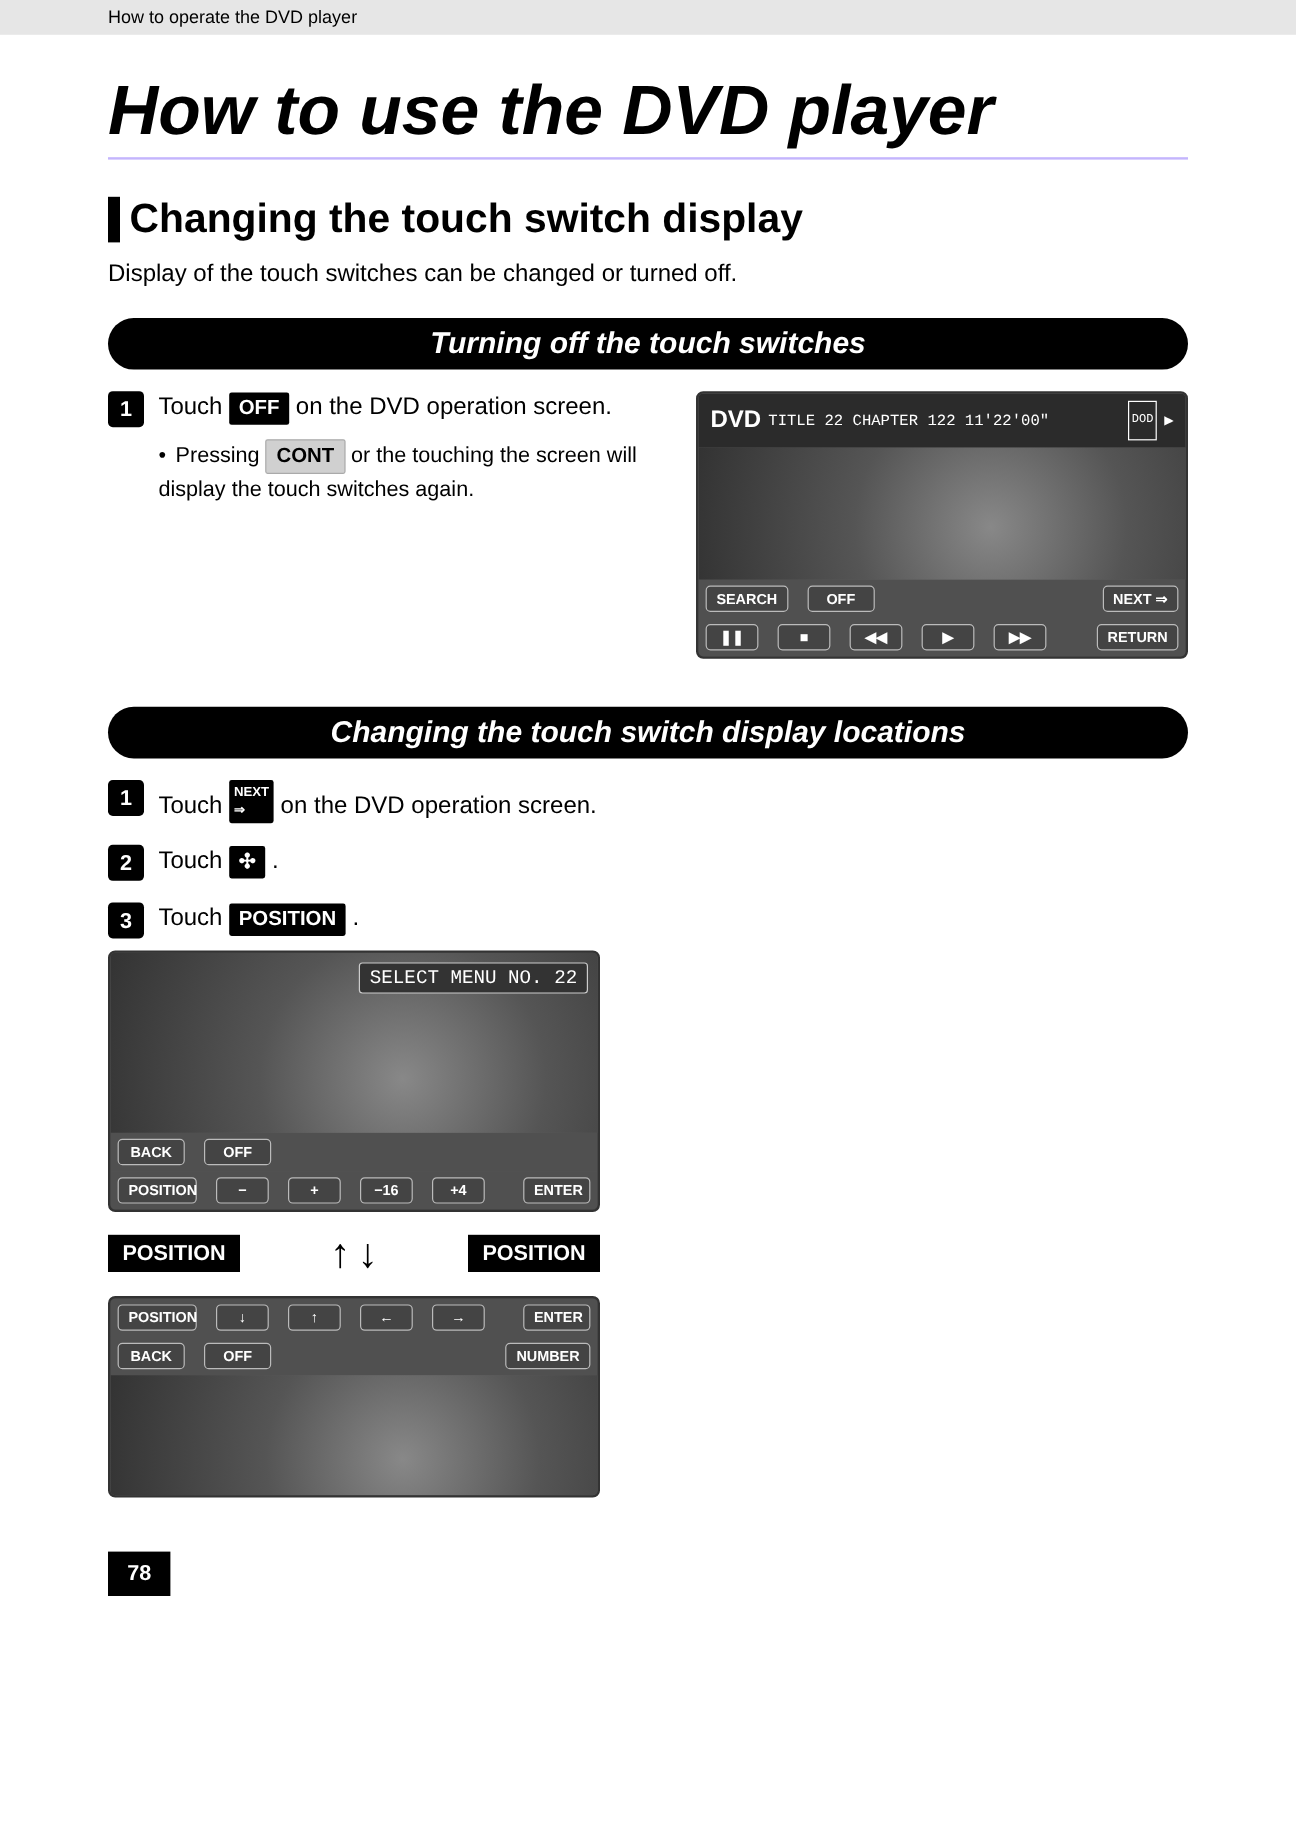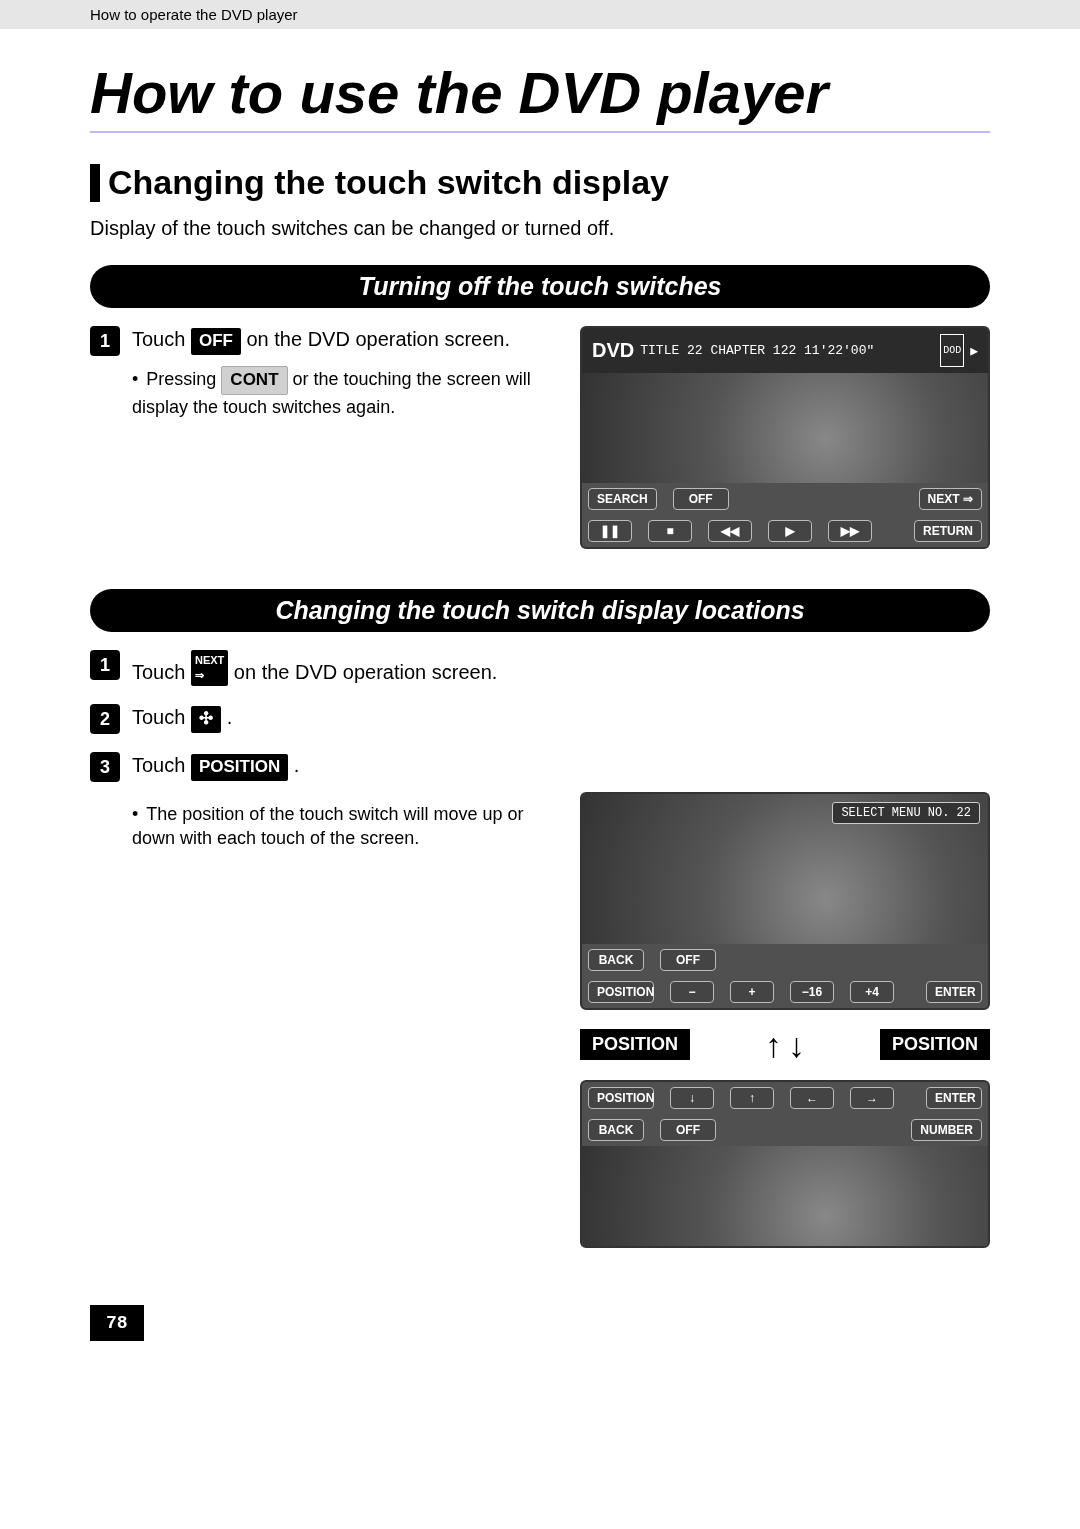--- a/index.html
+++ b/index.html
@@ -188,21 +188,21 @@
   .spacer {
     flex: 1;
   }
   .select-badge {
     position: absolute;
     top: 8px;
     right: 8px;
     background: #333;
     color: #fff;
     border: 1px solid #ccc;
-    font-size: 12px;
+    font-size: 16px;
     padding: 3px 8px;
     border-radius: 3px;
     font-family: "Courier New", monospace;
   }
   .pos-row {
     display: flex;
     align-items: center;
     justify-content: space-between;
     margin: 18px 0;
     gap: 10px;
@@ -222,22 +222,21 @@
   }
   .page-num-box {
     background: #000;
     color: #fff;
     font-weight: bold;
     padding: 8px 16px;
     display: inline-block;
     font-size: 18px;
   }
   .footer {
-    margin-top: 42px;
-    font-family: Liberation Mono, monospace;
+    margin-top: 30px;
   }
   .dolby-icon {
     font-size: 10px;
     border: 1px solid #fff;
     padding: 10px 2px;
   }
 </style>
 </head>
 <body>
 
@@ -315,25 +314,20 @@
     </div>
 
     <div class="step" style="margin-top:18px;">
       <div class="step-num">3</div>
       <div class="step-body">
         <span>Touch </span><span class="btn-black">POSITION</span><span> .</span>
       </div>
     </div>
 
     <div class="cols" style="margin-top:5px;">
-      <div class="left">
-        <div class="note">
-          <span class="bullet">•</span><span>The position of the touch switch will move up or down with each touch of the screen.</span>
-        </div>
-      </div>
 
       <div class="right">
 
         <div class="screen">
           <div class="scr-tall">
             <div class="select-badge">SELECT MENU NO. 22</div>
           </div>
           <div class="scr-row">
             <div class="scr-btn">BACK</div>
             <div class="scr-btn">OFF</div>

